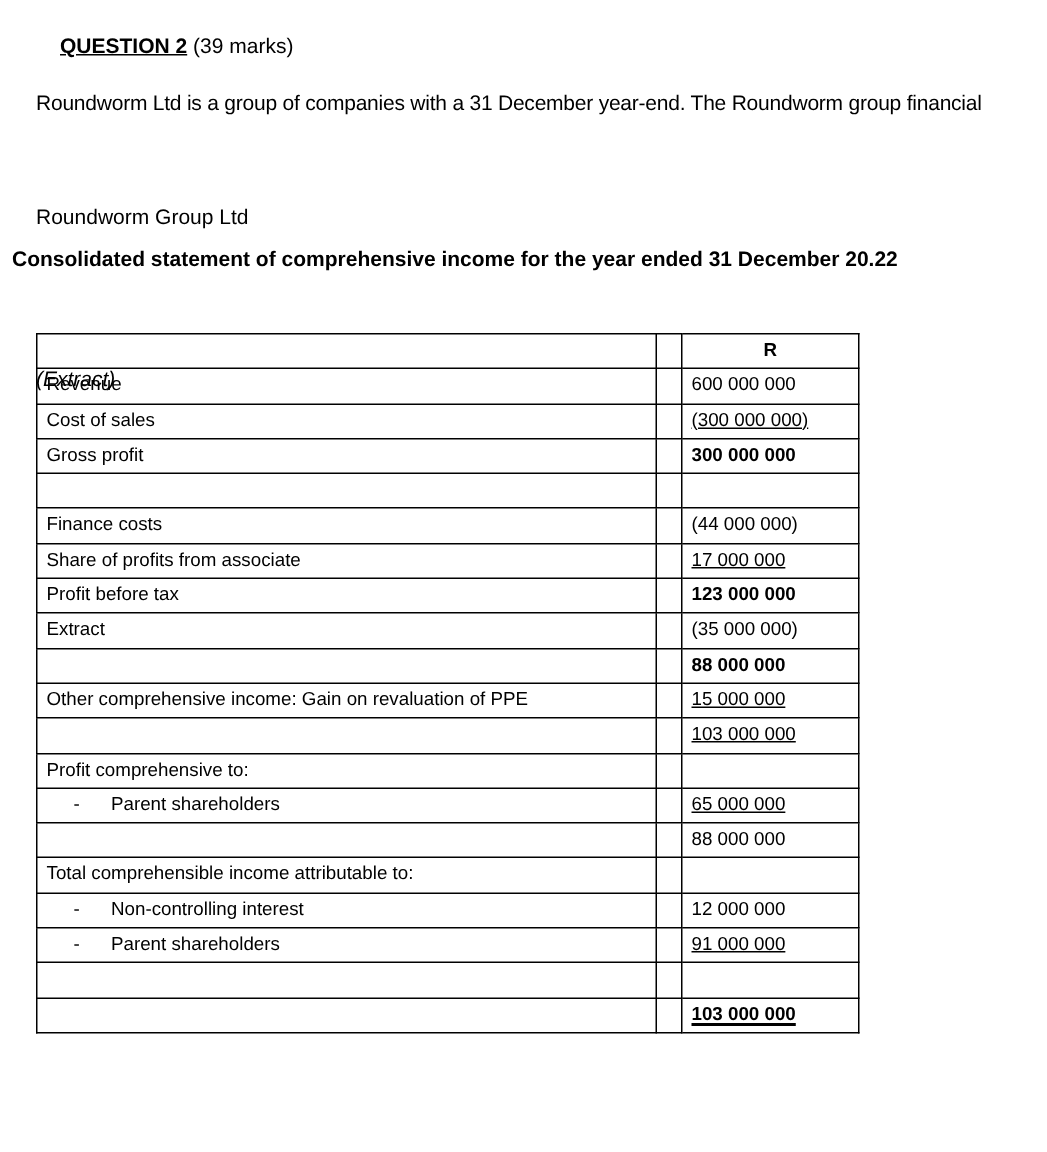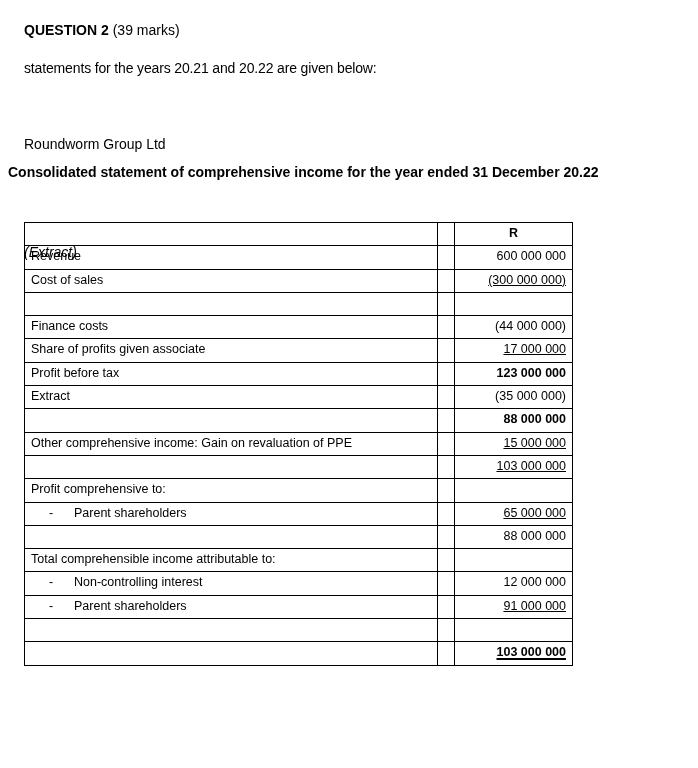--- a/index.html
+++ b/index.html
@@ -18,20 +18,22 @@
     .q-title {
       position: absolute;
       left: 24px;
       top: 21px;
       font-size: 14px;
       line-height: 18px;
       white-space: nowrap;
     }
     .q-title .qnum {
       font-weight: bold;
+      text-decoration: underline;
+      margin-left: 16px;
     }
     .intro {
       position: absolute;
       left: 24px;
       top: 55px;
       width: 674px;
       font-size: 14px;
       line-height: 26px;
       letter-spacing: -0.15px;
       white-space: nowrap;
@@ -75,21 +77,20 @@
       height: 22.3px;
       padding: 0 6px 0 6px;
       vertical-align: top;
       line-height: 20px;
       white-space: nowrap;
     }
     col.c1 { width: 413px; }
     col.c2 { width: 17px; }
     col.c3 { width: 118px; }
     td.amt {
-      text-align: right;
     }
     td.hdr {
       text-align: center;
       font-weight: bold;
     }
     .bold { font-weight: bold; }
     .ul { text-decoration: underline; }
     .dul {
       text-decoration: underline;
       text-decoration-thickness: 2px;
@@ -106,21 +107,21 @@
   </style>
 </head>
 <body>
 
 <div class="q-title">
   <span class="qnum">QUESTION 2</span>
   <span>(39 marks)</span>
 </div>
 
 <div class="intro">
-  <div>statements for the years 20.21 and 20.22 are given below:</div>
+  <div>Roundworm Ltd is a group of companies with a 31 December year-end.  The Roundworm group financial</div>
 </div>
 
 <div class="company">Roundworm Group Ltd</div>
 <div class="stmt-title">Consolidated statement of comprehensive income for the year ended 31 December 20.22</div>
 <div class="extract">(Extract)</div>
 
 <table class="fin">
   <colgroup>
     <col class="c1">
       <col class="c2">
@@ -136,31 +137,36 @@
         <td><span>Revenue</span></td>
         <td></td>
         <td class="amt"><span>600 000 000</span></td>
       </tr>
       <tr>
         <td><span>Cost of sales</span></td>
         <td></td>
         <td class="amt"><span class="ul">(300 000 000)</span></td>
       </tr>
       <tr>
+        <td><span>Gross profit</span></td>
+        <td></td>
+        <td class="amt"><span class="bold">300 000 000</span></td>
+      </tr>
+      <tr>
         <td><span></span></td>
         <td></td>
         <td class="amt"><span></span></td>
       </tr>
       <tr>
         <td><span>Finance costs</span></td>
         <td></td>
         <td class="amt"><span>(44 000 000)</span></td>
       </tr>
       <tr>
-        <td><span>Share of profits given associate</span></td>
+        <td><span>Share of profits from associate</span></td>
         <td></td>
         <td class="amt"><span class="ul">17 000 000</span></td>
       </tr>
       <tr>
         <td><span>Profit before tax</span></td>
         <td></td>
         <td class="amt"><span class="bold">123 000 000</span></td>
       </tr>
       <tr>
         <td><span>Extract</span></td>

